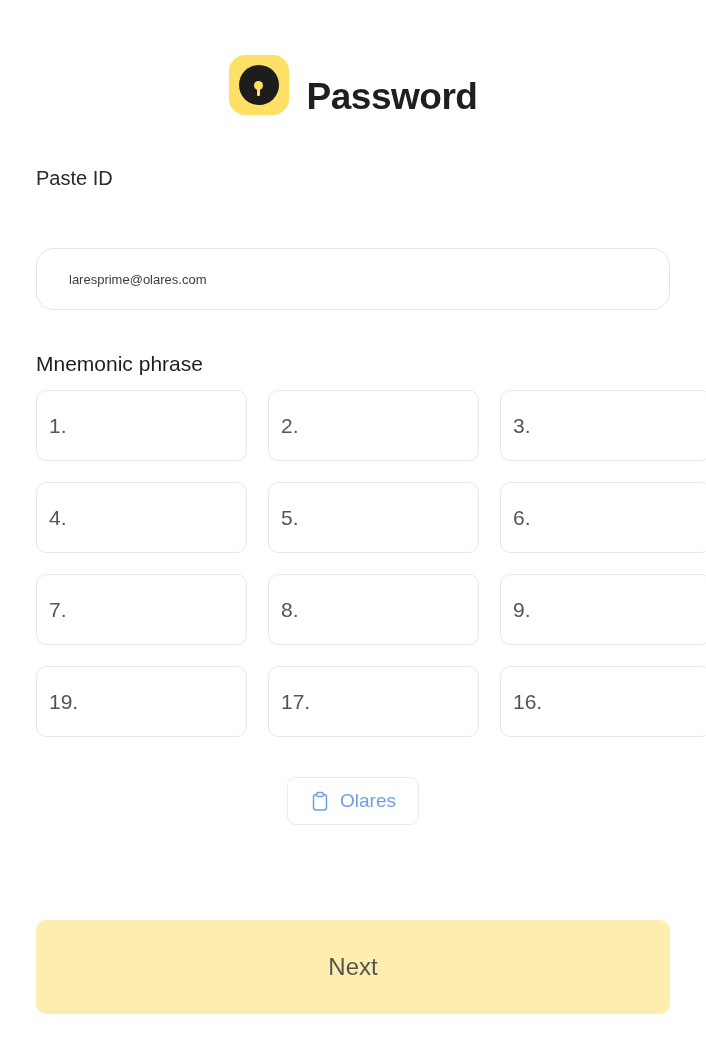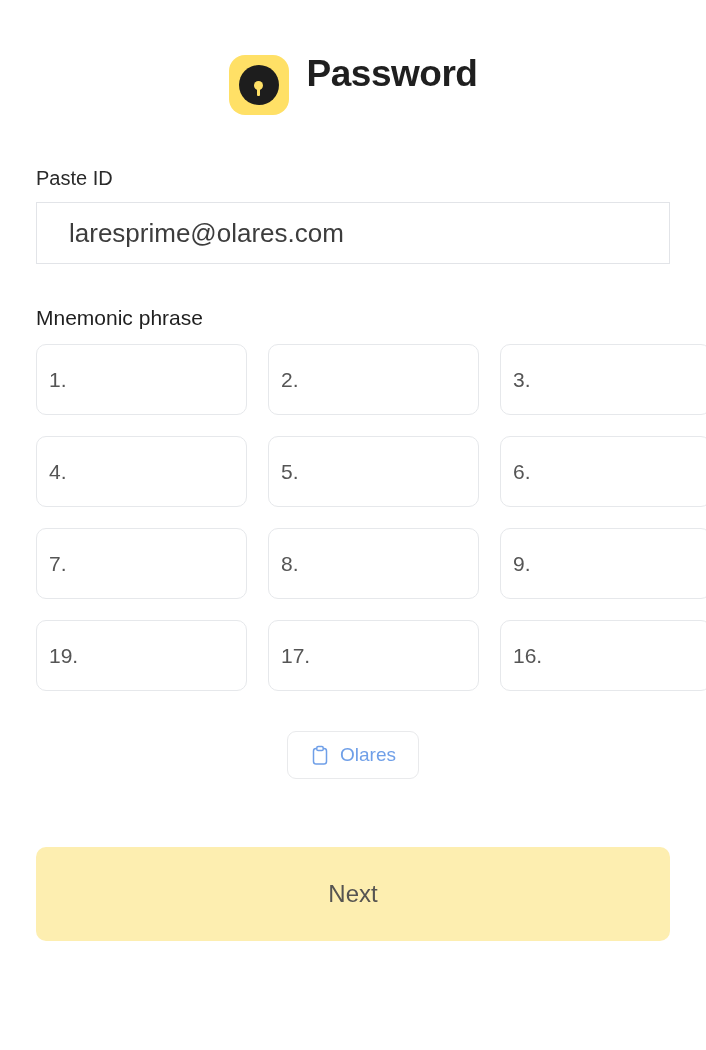--- a/index.html
+++ b/index.html
@@ -21,21 +21,21 @@
     display: flex;
     flex-direction: column;
     align-items: center;
     background: #ffffff;
   }
 
   
   .header {
     margin-top: 55px;
     display: flex;
-    align-items: flex-start;
+    align-items: flex-end;
     gap: 18px;
   }
   .app-logo {
     width: 60px;
     height: 60px;
     border-radius: 16px;
     background: #ffe066;
     display: flex;
     align-items: center;
     justify-content: center;
@@ -84,27 +84,28 @@
   .field-label {
     font-size: 20px;
     color: #2a2a2a;
     margin-bottom: 12px;
   }
   .text-input {
     width: 100%;
     box-sizing: border-box;
     height: 62px;
     border: 1px solid #e2e4e8;
-    border-radius: 0;
-    font-size: 26px;
+    border-radius: 18px;
+    font-size: 13px;
     color: #3d3d3d;
     padding: 0 32px;
     font-family: "Liberation Sans", sans-serif;
     background: #ffffff;
     outline: none;
+    margin-top: 46px;
   }
   .text-input::placeholder { color: #9a9a9a; }
 
   .section-label {
     font-size: 21px;
     color: #1f1f1f;
     margin-top: 42px;
     margin-bottom: 14px;
   }
 
@@ -158,21 +159,21 @@
   }
   .paste-label {
     font-size: 19px;
     color: #6f9fe8;
   }
   .clipboard-icon { display: block; }
 
   
   .next-row {
     width: 634px;
-    margin-top: 68px;
+    margin-top: 95px;
   }
   .next-btn {
     width: 100%;
     height: 94px;
     border: none;
     border-radius: 10px;
     background: #fdeeb0;
     color: #565451;
     font-size: 24px;
     font-family: "Liberation Sans", sans-serif;

